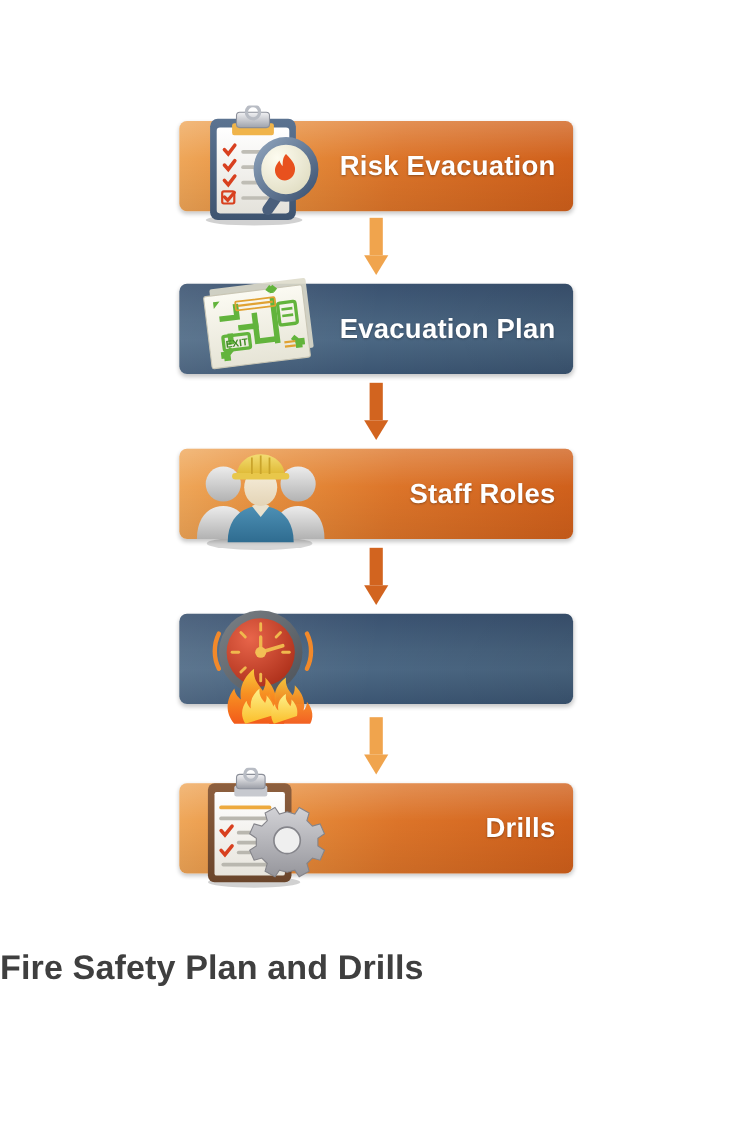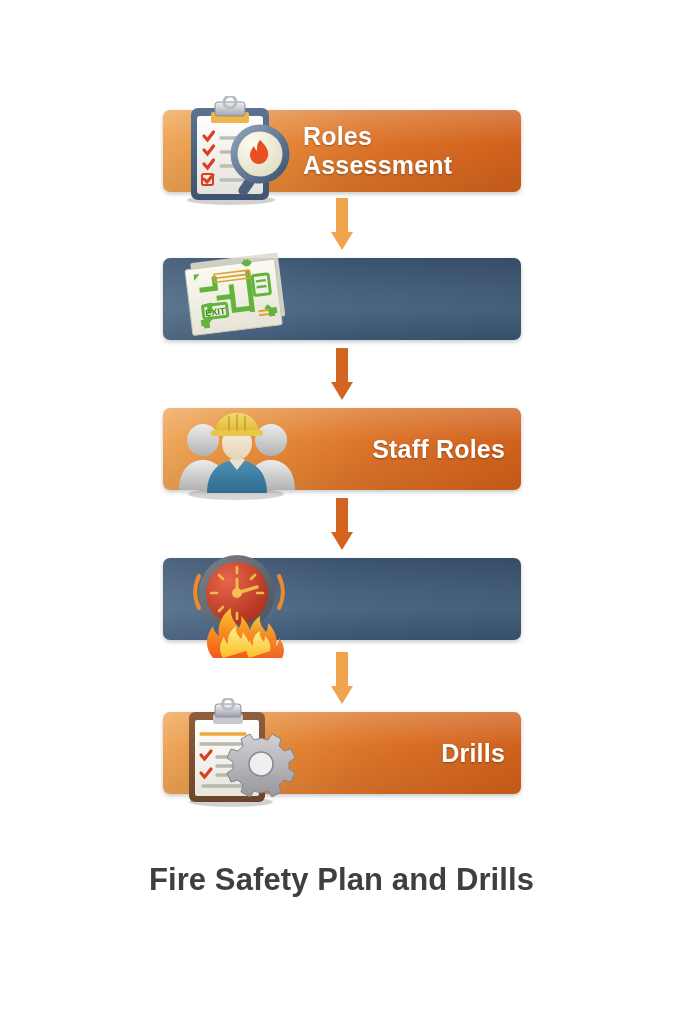--- a/index.html
+++ b/index.html
@@ -47,21 +47,21 @@
 
   
   .arrow{position:absolute;left:331px;width:22px;z-index:2;}
   .arrow .shaft{position:absolute;left:5px;top:0;width:12px;}
   .arrow .head{position:absolute;left:0;width:0;height:0;
     border-left:11px solid transparent;border-right:11px solid transparent;}
 
   
   #caption{
     position:absolute;left:0;top:862px;width:683px;
-    text-align:center;color:#3f3f3f;
+    text-align:left;color:#3f3f3f;
     font-size:31px;font-weight:bold;letter-spacing:.1px;
   }
 </style>
 </head>
 <body>
 
 <div id="stage">
 
   <div class="step" id="step-0" style="top: 110px;">
     <div class="bar orange"></div>
@@ -111,21 +111,21 @@
         </g>
         <g transform="rotate(35 92 62)">
           <rect x="88" y="78" width="10" height="28" rx="5" fill="#4a5f7c"></rect>
         </g>
         <circle cx="87" cy="58" r="26" fill="url(#lensG)"></circle>
         <circle cx="87" cy="58" r="26" fill="none" stroke="url(#ringG)" stroke-width="7"></circle>
         <path d="M87 44 c7 7 9 11 8 16 c-1 5 -5 8 -9 8 c-5 0 -9 -4 -9 -9 c0 -4 2 -6 4 -9 c1 3 2 4 3 5 c0 -4 0 -8 3 -11 z" fill="#e8511e"></path>
       </svg>
     </div>
 
-    <div class="label">Roles Assessment</div>
+    <div class="label">Risk Evacuation</div>
   </div>
 
   <div class="arrow" id="arrow-0" style="top: 198px; height: 52px;">
     <div class="shaft" style="height: 34px; background: rgb(240, 164, 77);"></div>
       <div class="head" style="top: 34px; border-top: 18px solid rgb(240, 164, 77);"></div>
   </div>
 
   <div class="step" id="step-1" style="top: 258px;">
     <div class="bar blue"></div>
 
@@ -163,20 +163,21 @@
             </g>
           <g stroke="#e0a233" stroke-width="2">
               <path d="M84 70 h10"></path>
               <path d="M84 74 h10"></path>
             </g>
           <path d="M24 26 l6 0 l-6 6 z" fill="#62b43c"></path>
         </g>
       </svg>
     </div>
 
+    <div class="label">Evacuation Plan</div>
   </div>
 
   <div class="arrow" id="arrow-1" style="top: 348px; height: 52px;">
     <div class="shaft" style="height: 34px; background: rgb(210, 100, 31);"></div>
       <div class="head" style="top: 34px; border-top: 18px solid rgb(210, 100, 31);"></div>
   </div>
 
   <div class="step" id="step-2" style="top: 408px;">
     <div class="bar orange"></div>
 

